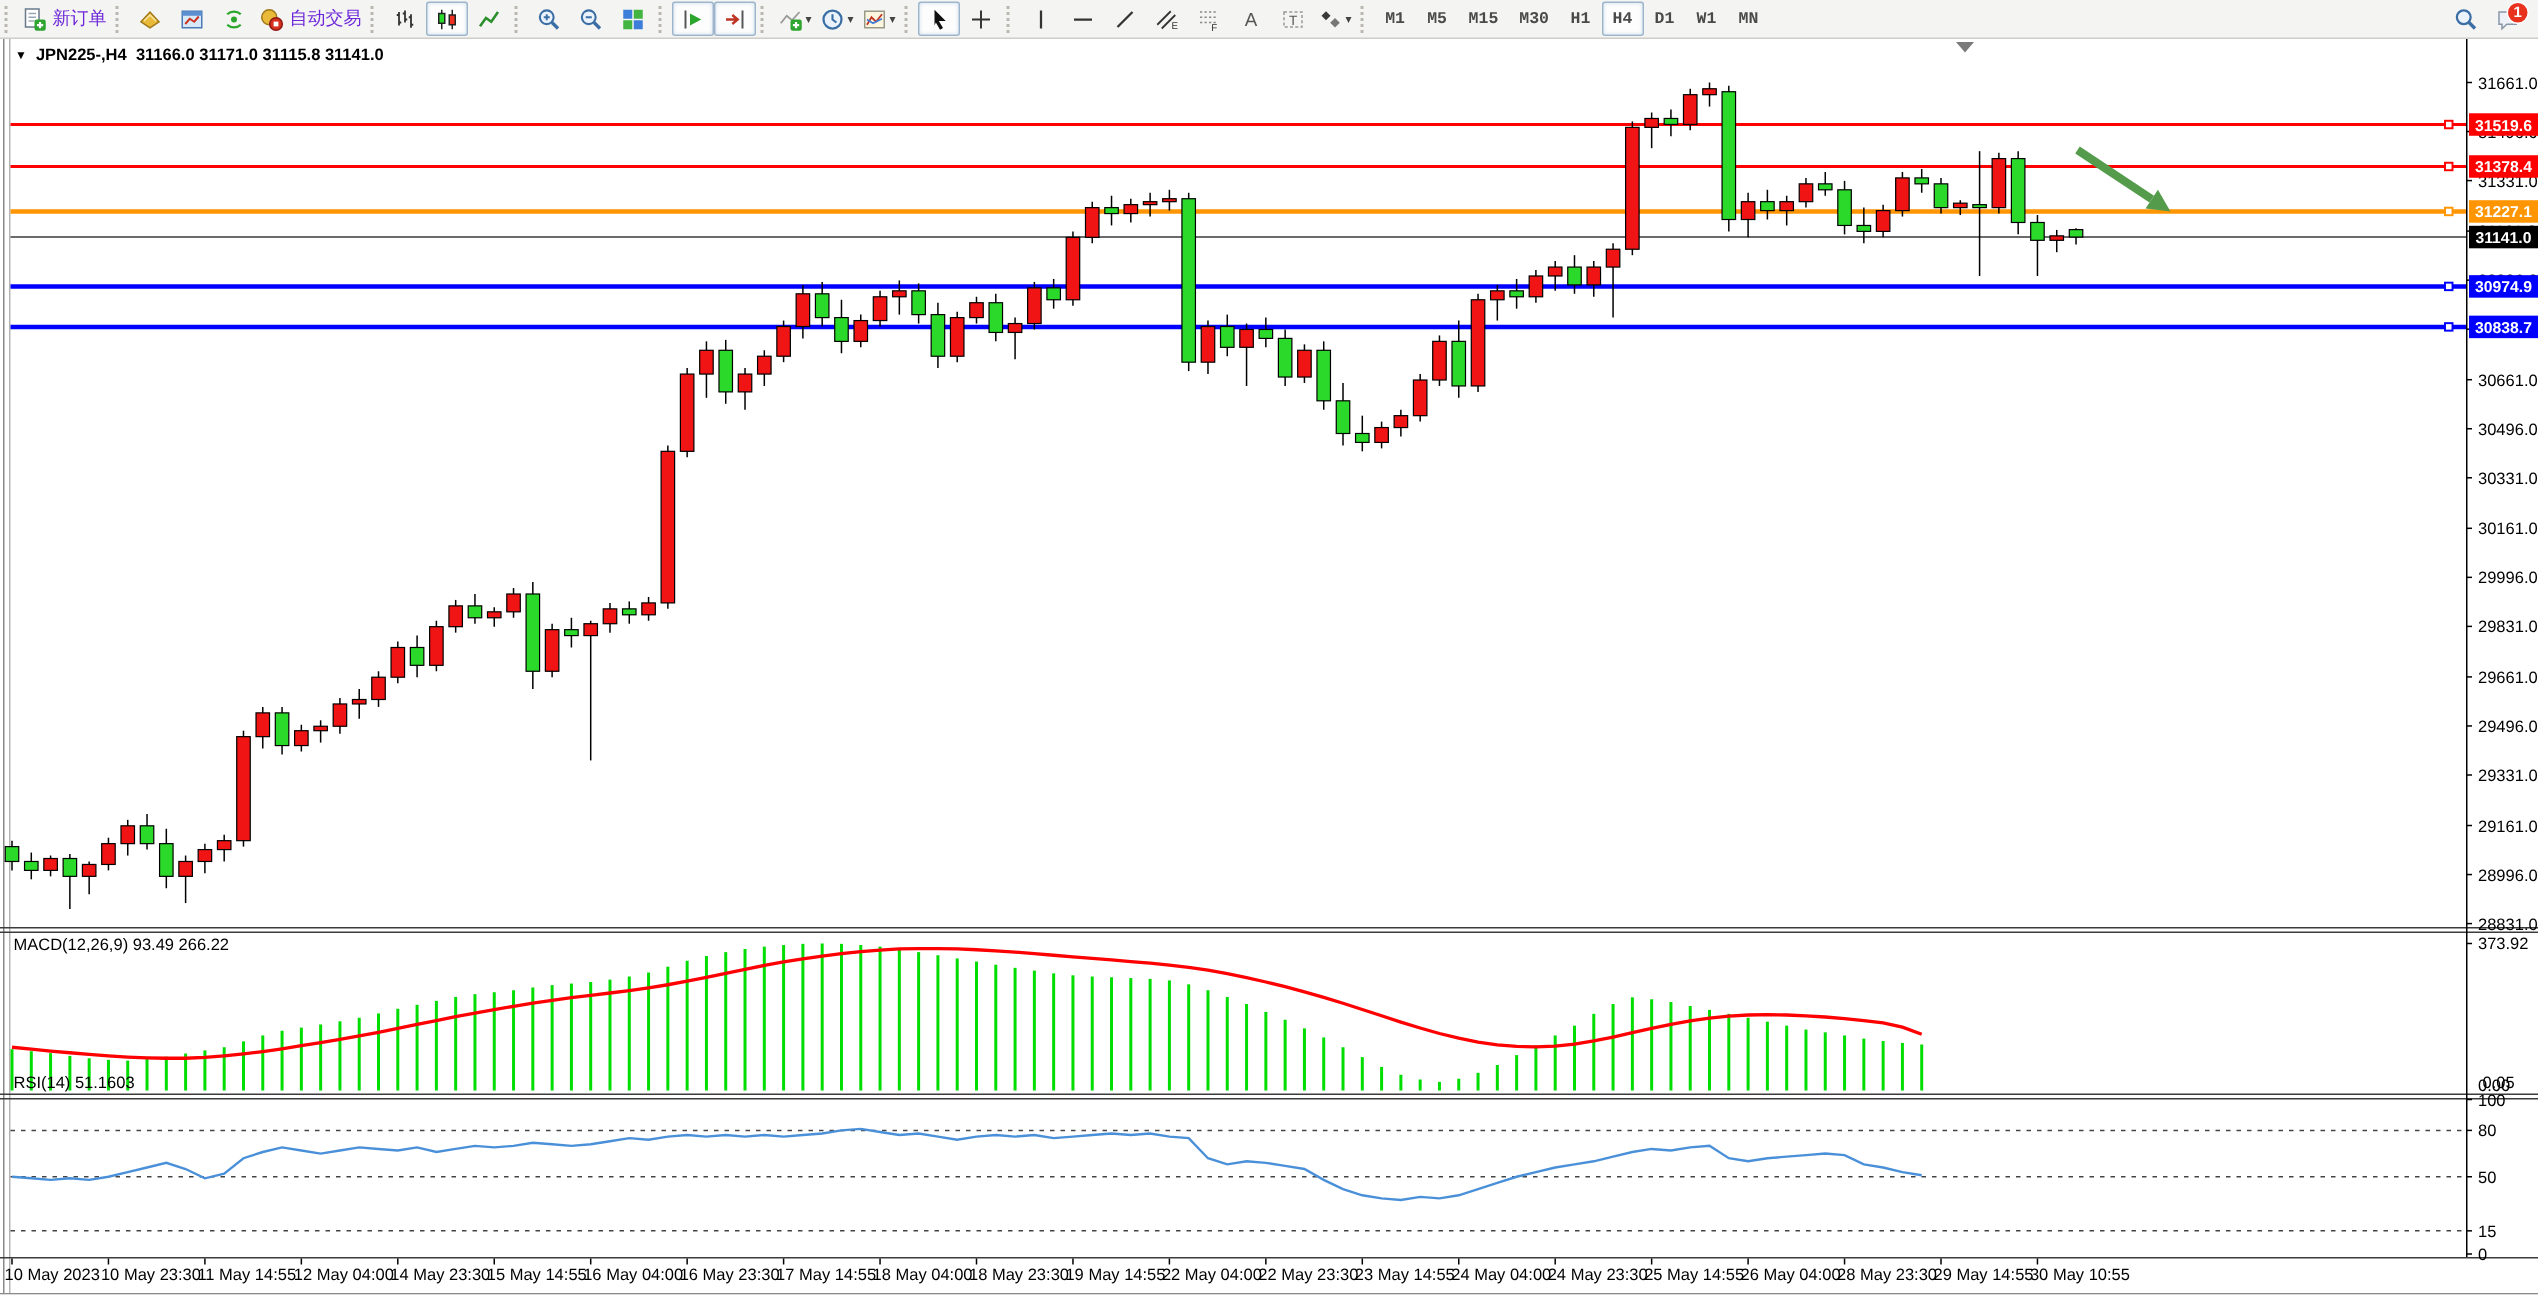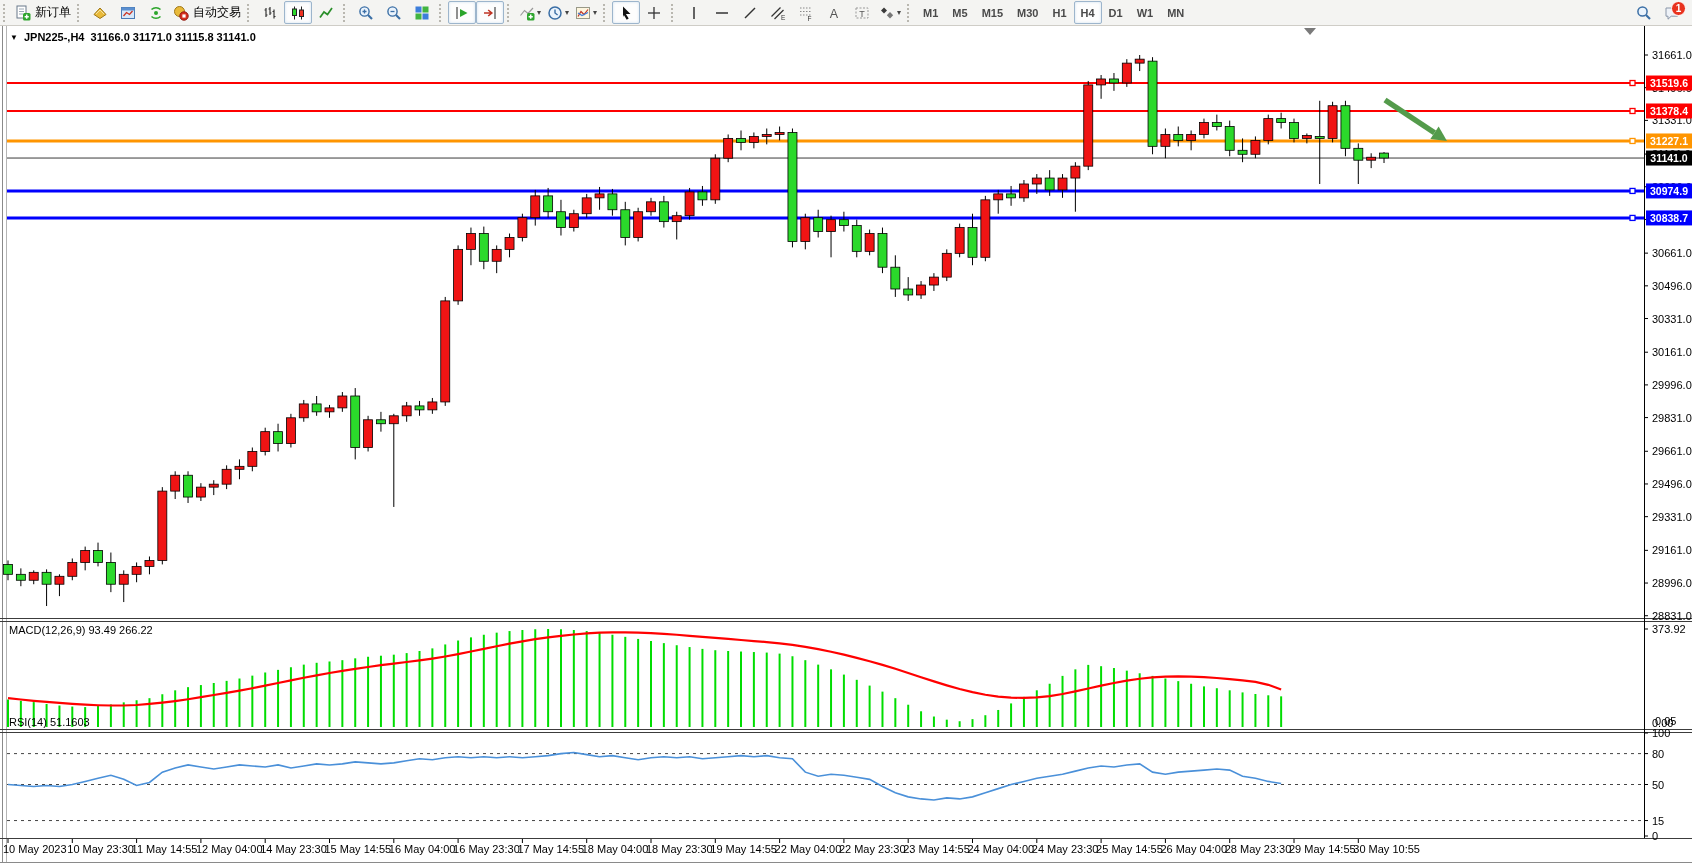--- a/index.html
+++ b/index.html
@@ -5,22 +5,22 @@
   html,body{margin:0;padding:0;width:1692px;height:863px;overflow:hidden;background:#f0f0f0;
     font-family:"Liberation Sans",sans-serif;}
   #stage{position:relative;width:1692px;height:863px;}
   
   #toolbar{position:absolute;top:0;left:0;width:100%;height:25px;background:#f4f4f2;
     border-bottom:1px solid #cfcdc7;display:flex;align-items:center;z-index:5;}
   .grip{width:3px;height:18px;margin:0 4px 0 3px;border-left:2px dotted #b9b7b0;}
   .tb-btn{height:21px;min-width:22px;display:flex;align-items:center;justify-content:center;
     padding:0 2px;border:1px solid transparent;border-radius:2px;cursor:default;}
   .tb-btn.active{border:1px solid #9db5cc;background:#fdfdfd;box-shadow:inset 0 0 3px #cfe0ef;text-align:center;}
-  .tb-label{margin-left:4px;font-size:12px;color:#000000;white-space:nowrap;}
-  .tf-text{font-size:11px;font-weight:bold;color:#4a4a4a;padding:0 4px;}
+  .tb-label{margin-left:4px;font-size:12px;color:#6d28d9;white-space:nowrap;}
+  .tf-text{font-size:11px;font-weight:bold;color:#4a4a4a;padding:0 4px;font-family:Liberation Mono, monospace;}
   .dd-arrow{font-size:8px;color:#444;margin-left:2px;}
   .tb-right{margin-left:auto;display:flex;align-items:center;padding-right:6px;}
   .badge{position:absolute;top:-4px;right:-6px;background:#e8321e;color:#fff;font-size:10px;
     font-weight:bold;border-radius:8px;min-width:13px;height:13px;line-height:13px;
     text-align:center;border:1px solid #fff;}
   .icon-wrap{position:relative;width:16px;height:16px;display:inline-block;}
   
   .overlay{position:absolute;z-index:3;font-size:11px;color:#000;white-space:nowrap;}
   #chart-title{top:31px;left:10px;font-weight:bold;text-align:center;}
   #chart-title .tri{font-size:8px;margin-right:6px;vertical-align:1px;}

